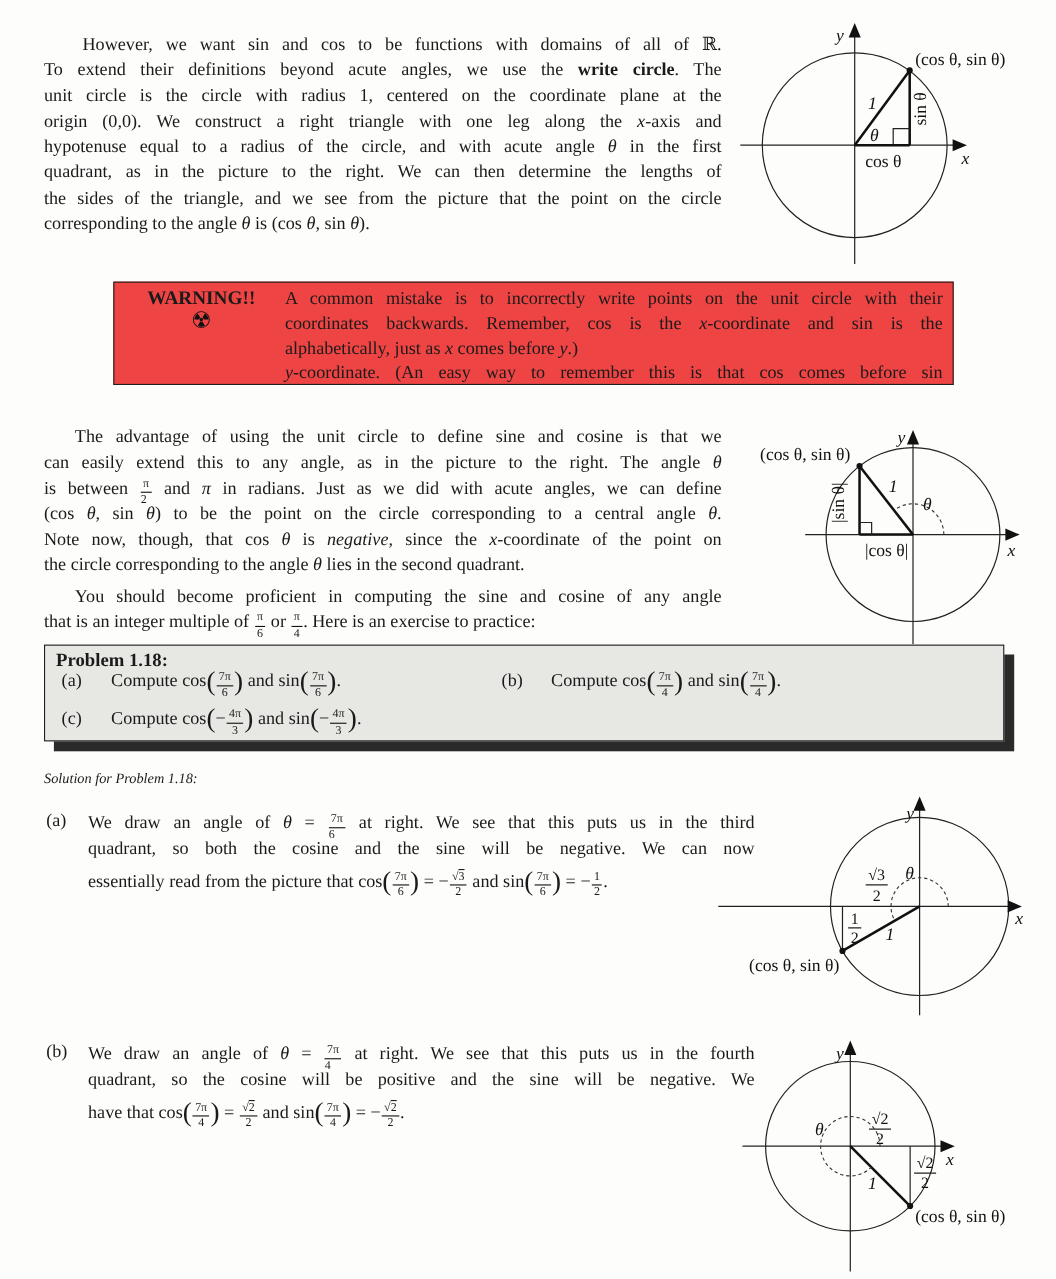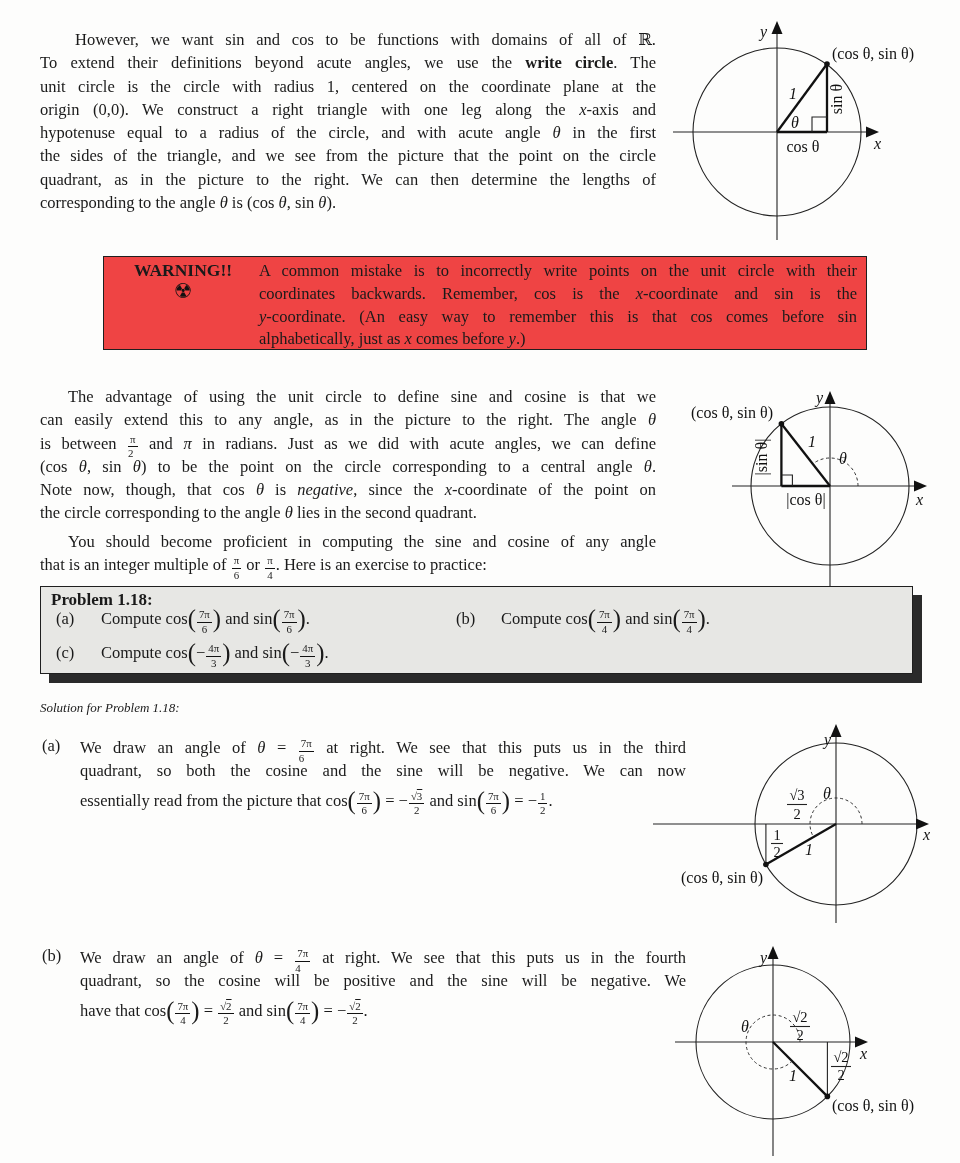--- a/index.html
+++ b/index.html
@@ -47,22 +47,22 @@
 <body>
 
 <div class="page">
 
   <div class="abs para" style="left:40px;top:28px;width:616px;">
       <div class="line j" style="text-indent:35px">However, we want sin and cos to be functions with domains of all of ℝ.</div>
       <div class="line j">To extend their definitions beyond acute angles, we use the <b>write circle</b>. The</div>
       <div class="line j">unit circle is the circle with radius 1, centered on the coordinate plane at the</div>
       <div class="line j">origin (0,0). We construct a right triangle with one leg along the <i>x</i>-axis and</div>
       <div class="line j">hypotenuse equal to a radius of the circle, and with acute angle <i>θ</i> in the first</div>
+      <div class="line j">quadrant, as in the picture to the right. We can then determine the lengths of</div>
       <div class="line j">the sides of the triangle, and we see from the picture that the point on the circle</div>
-      <div class="line j">quadrant, as in the picture to the right. We can then determine the lengths of</div>
       <div class="line last">corresponding to the angle <i>θ</i> is (cos <i>θ</i>, sin <i>θ</i>).</div>
     </div>
 
   <svg class="abs" style="left:655px;top:15px;" width="305" height="235" viewBox="0 0 305 235">
     <circle class="thin" cx="122" cy="117" r="84"></circle>
     <line class="thin" x1="18" y1="117" x2="216" y2="117"></line>
     <polygon class="fill" points="224,117 211,111.5 211,122.5"></polygon>
     <line class="thin" x1="122" y1="14" x2="122" y2="225"></line>
     <polygon class="fill" points="122,6 116.5,19 127.5,19"></polygon>
     <line class="thick" x1="122" y1="117" x2="172" y2="49"></line>
@@ -80,22 +80,22 @@
   </svg>
 
   <div class="abs warnbox">
     <div class="wlabel">
       <div class="wtitle">WARNING!!</div>
       <div class="wicon">☢</div>
     </div>
     <div class="wtext">
         <div class="line j">A common mistake is to incorrectly write points on the unit circle with their</div>
         <div class="line j">coordinates backwards. Remember, cos is the <i>x</i>-coordinate and sin is the</div>
+        <div class="line last">alphabetically, just as <i>x</i> comes before <i>y</i>.)</div>
         <div class="line j"><i>y</i>-coordinate. (An easy way to remember this is that cos comes before sin</div>
-        <div class="line last">alphabetically, just as <i>x</i> comes before <i>y</i>.)</div>
       </div>
   </div>
 
   <div class="abs para" style="left:40px;top:385px;width:616px;">
       <div class="line j" style="text-indent:28px">The advantage of using the unit circle to define sine and cosine is that we</div>
       <div class="line j">can easily extend this to any angle, as in the picture to the right. The angle <i>θ</i></div>
       <div class="line j">is between <span class="frac"><span class="fn">π</span><span class="fd">2</span></span> and <i>π</i> in radians. Just as we did with acute angles, we can define</div>
       <div class="line j">(cos <i>θ</i>, sin <i>θ</i>) to be the point on the circle corresponding to a central angle <i>θ</i>.</div>
       <div class="line j">Note now, though, that cos <i>θ</i> is <i>negative</i>, since the <i>x</i>-coordinate of the point on</div>
       <div class="line last">the circle corresponding to the angle <i>θ</i> lies in the second quadrant.</div>

